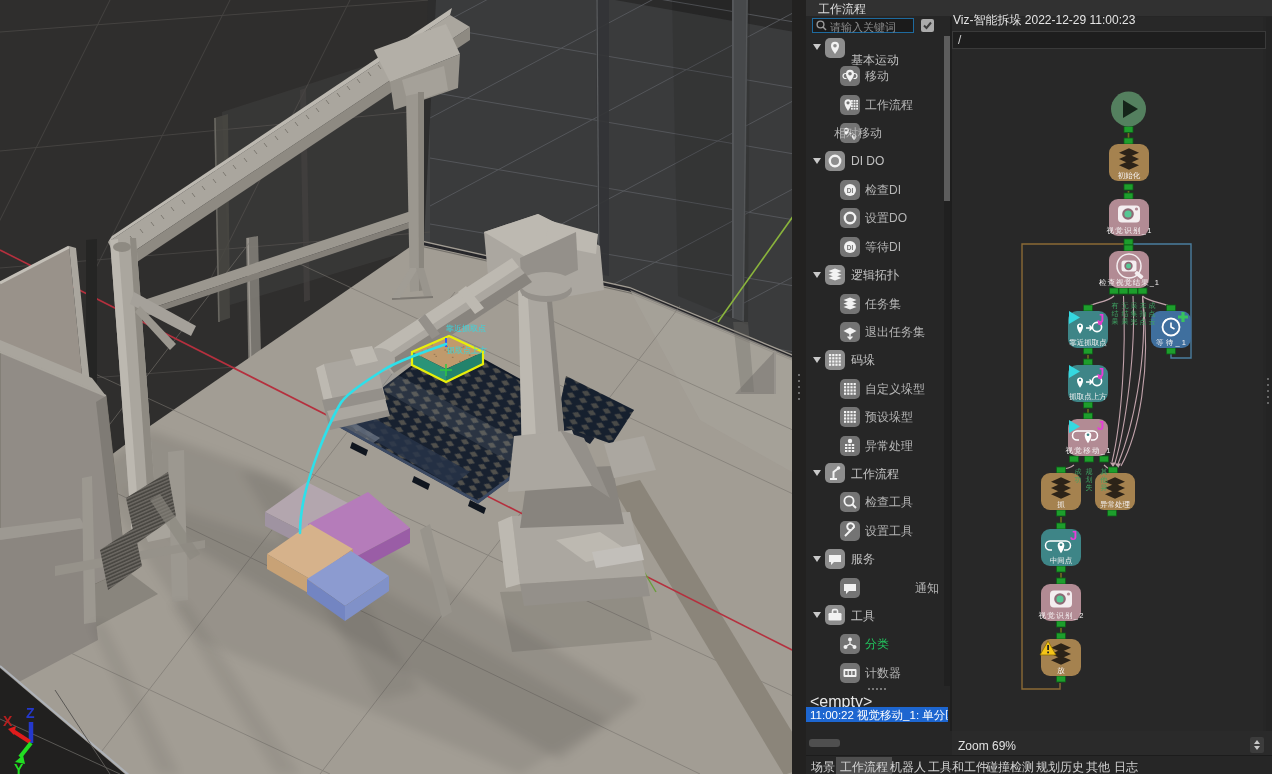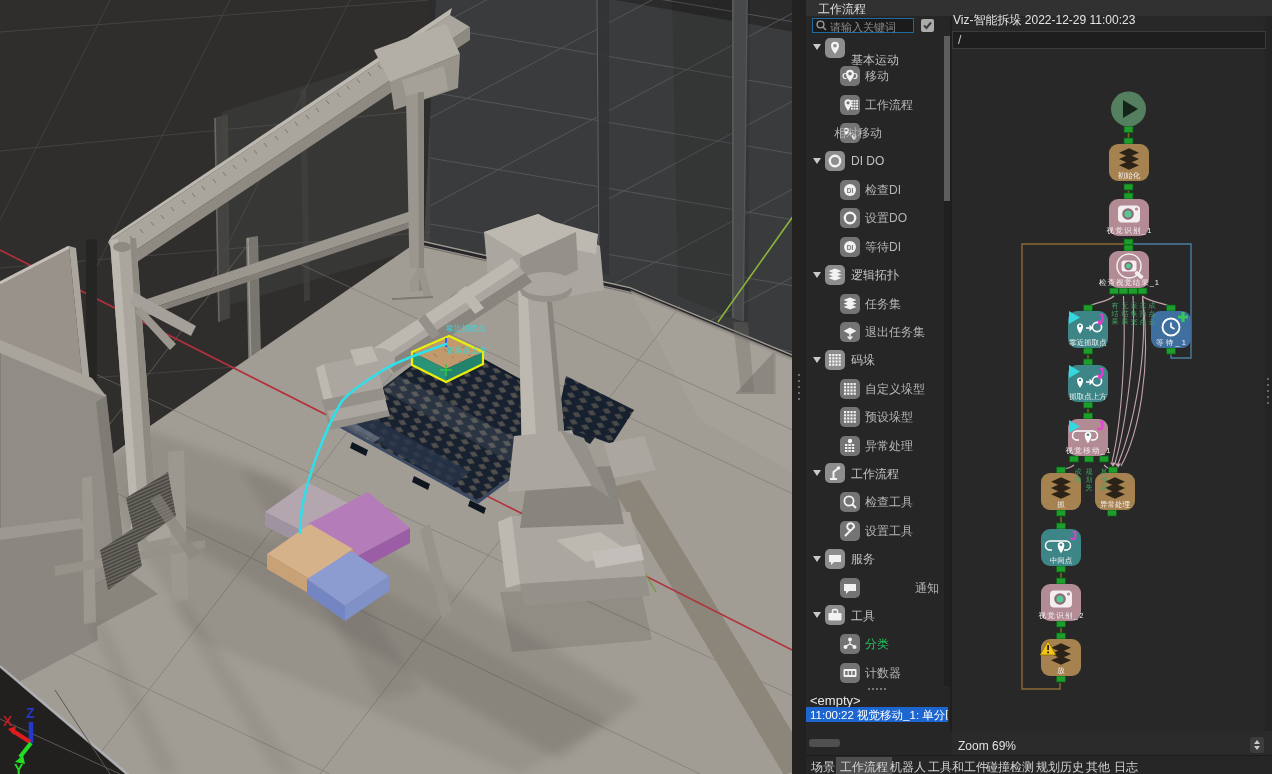--- a/index.html
+++ b/index.html
@@ -554,21 +554,21 @@
         <rect x="8.8" y="8" width="2.4" height="4"></rect>
         <rect x="12.4" y="8" width="2.4" height="4"></rect>
       </g>
     </svg>
   </div>
 <div style="position:absolute;left:865px;top:665px;font-size:12px;color:#b5b5b5;white-space:nowrap">计数器</div>
 <div style="position:absolute;left:950px;top:17px;width:2px;height:714px;background:#1e1e1e"></div>
 <div style="position:absolute;left:944px;top:36px;width:6px;height:650px;background:#202020"></div>
 <div style="position:absolute;left:944px;top:36px;width:6px;height:165px;background:#5d5d5d"></div>
 <div style="position:absolute;left:868px;top:688px;width:18px;height:2px;background:repeating-linear-gradient(90deg,#777 0 2px,#262626 2px 4px)"></div>
-<div style="position:absolute;left:810px;top:693px;font-size:13px;color:#e8e8e8">&lt;empty&gt;</div>
+<div style="position:absolute;left:810px;top:693px;font-size:16px;color:#e8e8e8">&lt;empty&gt;</div>
 <div style="position:absolute;left:806px;top:707px;width:142px;height:15px;background:#1d66d0"></div>
 <div style="position:absolute;left:810px;top:708px;font-size:11.5px;color:#ffffff;white-space:nowrap;width:138px;overflow:hidden">11:00:22 视觉移动_1: 单分区方形</div>
 <div style="position:absolute;left:809px;top:739px;width:31px;height:8px;background:#4f4f4f;border-radius:3px"></div>
 <div style="position:absolute;left:952px;top:17px;width:311px;height:714px;background:#282828"></div>
 <div style="position:absolute;left:953px;top:12px;font-size:12px;color:#e5e5e5;white-space:nowrap">Viz-智能拆垛 2022-12-29 11:00:23</div>
 <div style="position:absolute;left:952px;top:31px;width:314px;height:18px;background:#1e1e1e;border:1px solid #3a3a3a"></div>
 <div style="position:absolute;left:958px;top:33px;font-size:12px;color:#cfcfcf">/</div>
 <svg width="311" height="676" viewBox="952 55 311 676" style="position:absolute;left:952px;top:55px">
 <path d="M 1060 683 L 1060 689 L 1022 689 L 1022 244 L 1129 244" fill="none" stroke="#8a6a35" stroke-width="1.4"></path>
 <path d="M 1171 352 L 1171 358 L 1191 358 L 1191 244 L 1131 244" fill="none" stroke="#4a7d9e" stroke-width="1.4"></path>

